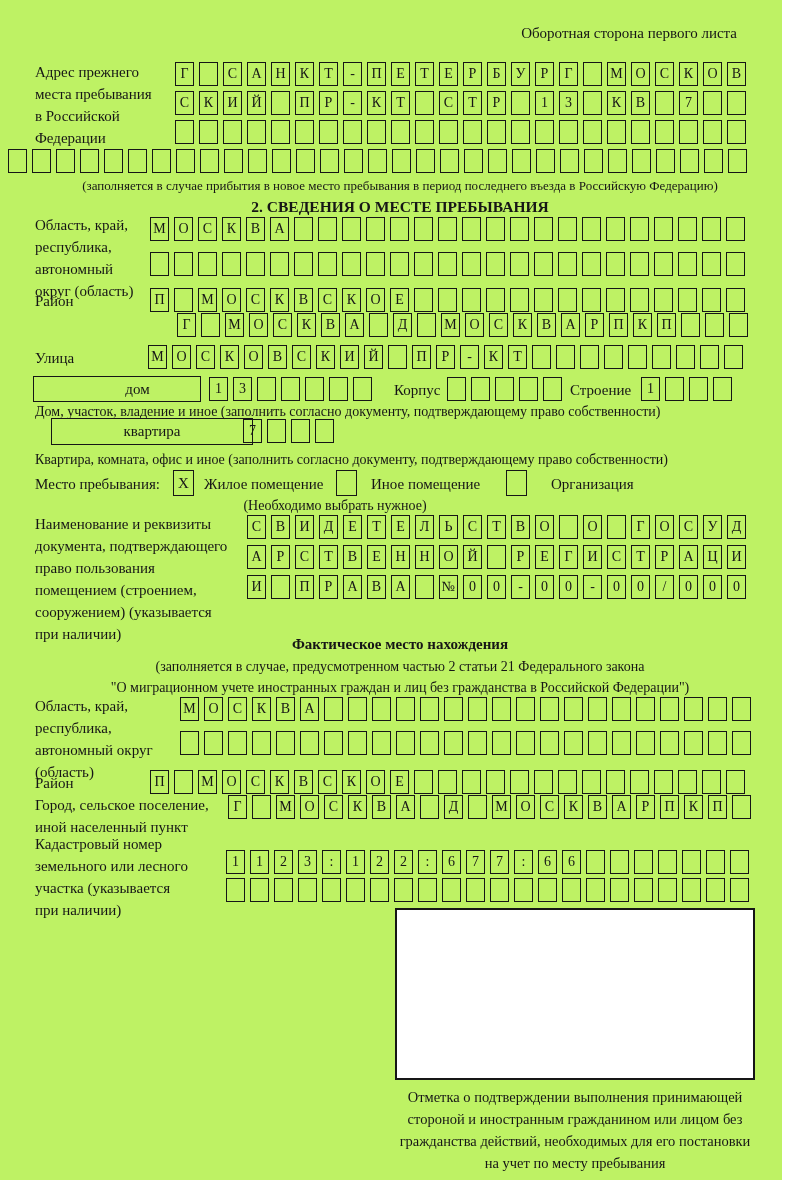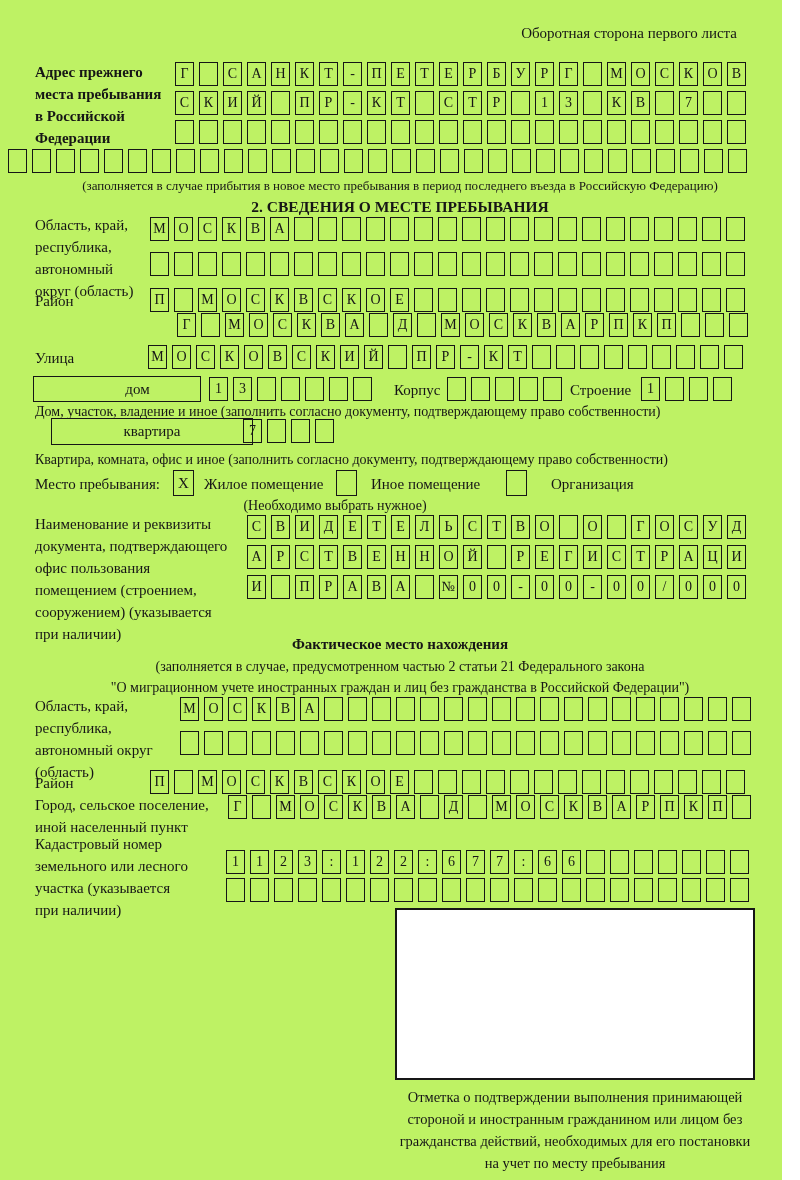--- a/index.html
+++ b/index.html
@@ -30,21 +30,21 @@
   .stamp{position:absolute;border:2px solid #161616;box-sizing:border-box;background:#fff;}
   .caption{position:absolute;font-size:14.5px;line-height:22px;text-align:center;}
 </style>
 </head>
 <body>
 
 <div class="sheet">
 
   <div class="lbl" style="right:45px;top:22px;">Оборотная сторона первого листа</div>
 
-  <div class="lbl lines" style="left:35px;top:61px;font-weight:bold;">
+  <div class="lbl lines" style="left:35px;top:61px;">
       <div>Адрес прежнего</div>
       <div>места пребывания</div>
       <div>в Российской</div>
       <div>Федерации</div>
     </div>
   <div class="cellrow" style="left:175px;top:62px;">
       <span class="cell">Г</span>
       <span class="cell"></span>
       <span class="cell">С</span>
       <span class="cell">А</span>
@@ -345,21 +345,21 @@
   <div class="lbl" style="left:204px;top:473px;">Жилое помещение</div>
   <span class="checkbox" style="left:336px;top:470px;"></span>
   <div class="lbl" style="left:371px;top:473px;">Иное помещение</div>
   <span class="checkbox" style="left:506px;top:470px;"></span>
   <div class="lbl" style="left:551px;top:473px;">Организация</div>
   <div class="lbl note2" style="left:160px;top:495px;width:350px;text-align:center;">(Необходимо выбрать нужное)</div>
 
   <div class="lbl lines" style="left:35px;top:513px;">
       <div>Наименование и реквизиты</div>
       <div>документа, подтверждающего</div>
-      <div>офис пользования</div>
+      <div>право пользования</div>
       <div>помещением (строением,</div>
       <div>сооружением) (указывается</div>
       <div>при наличии)</div>
     </div>
   <div class="cellrow" style="left:247px;top:515px;">
       <span class="cell">С</span>
       <span class="cell">В</span>
       <span class="cell">И</span>
       <span class="cell">Д</span>
       <span class="cell">Е</span>

